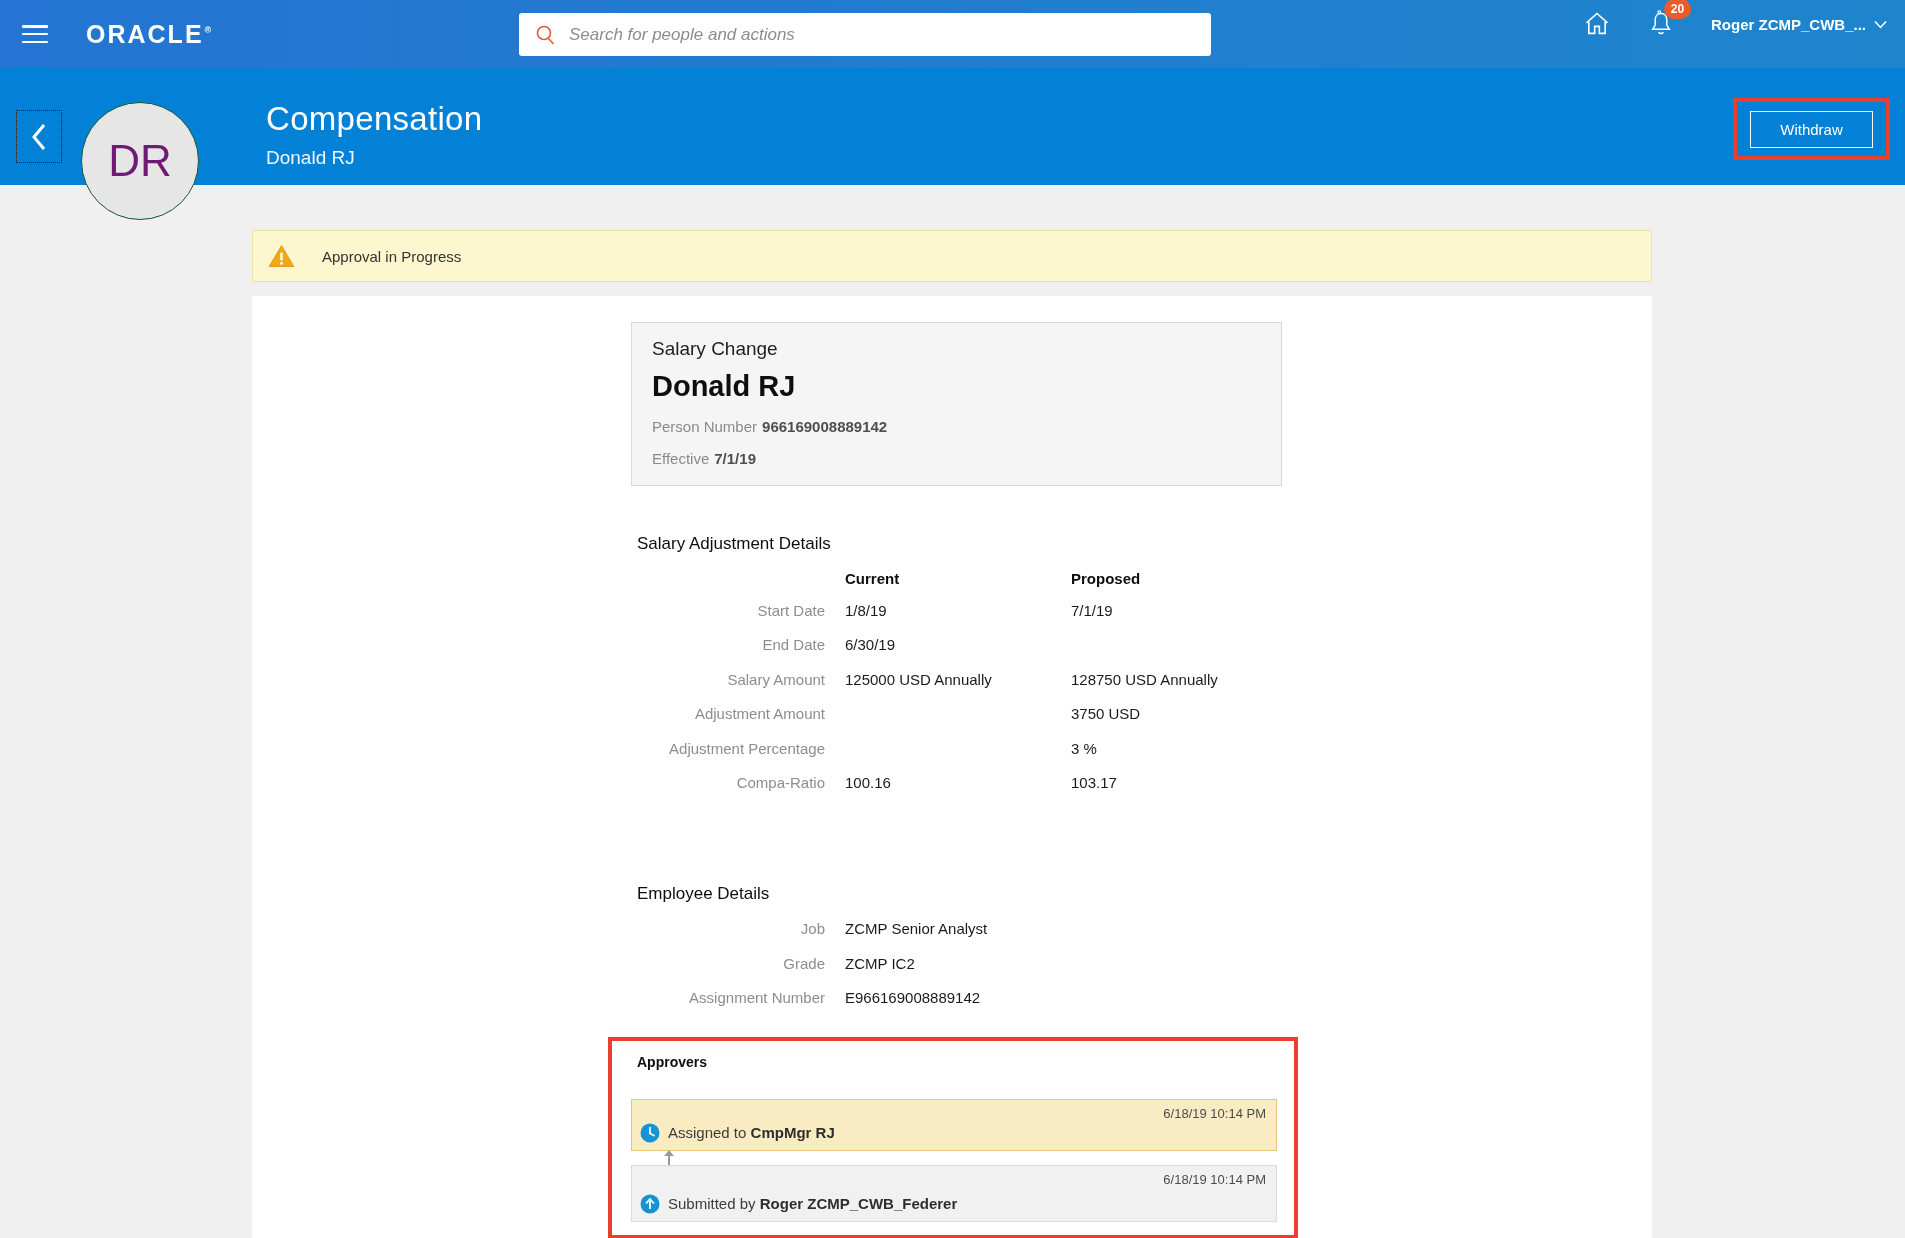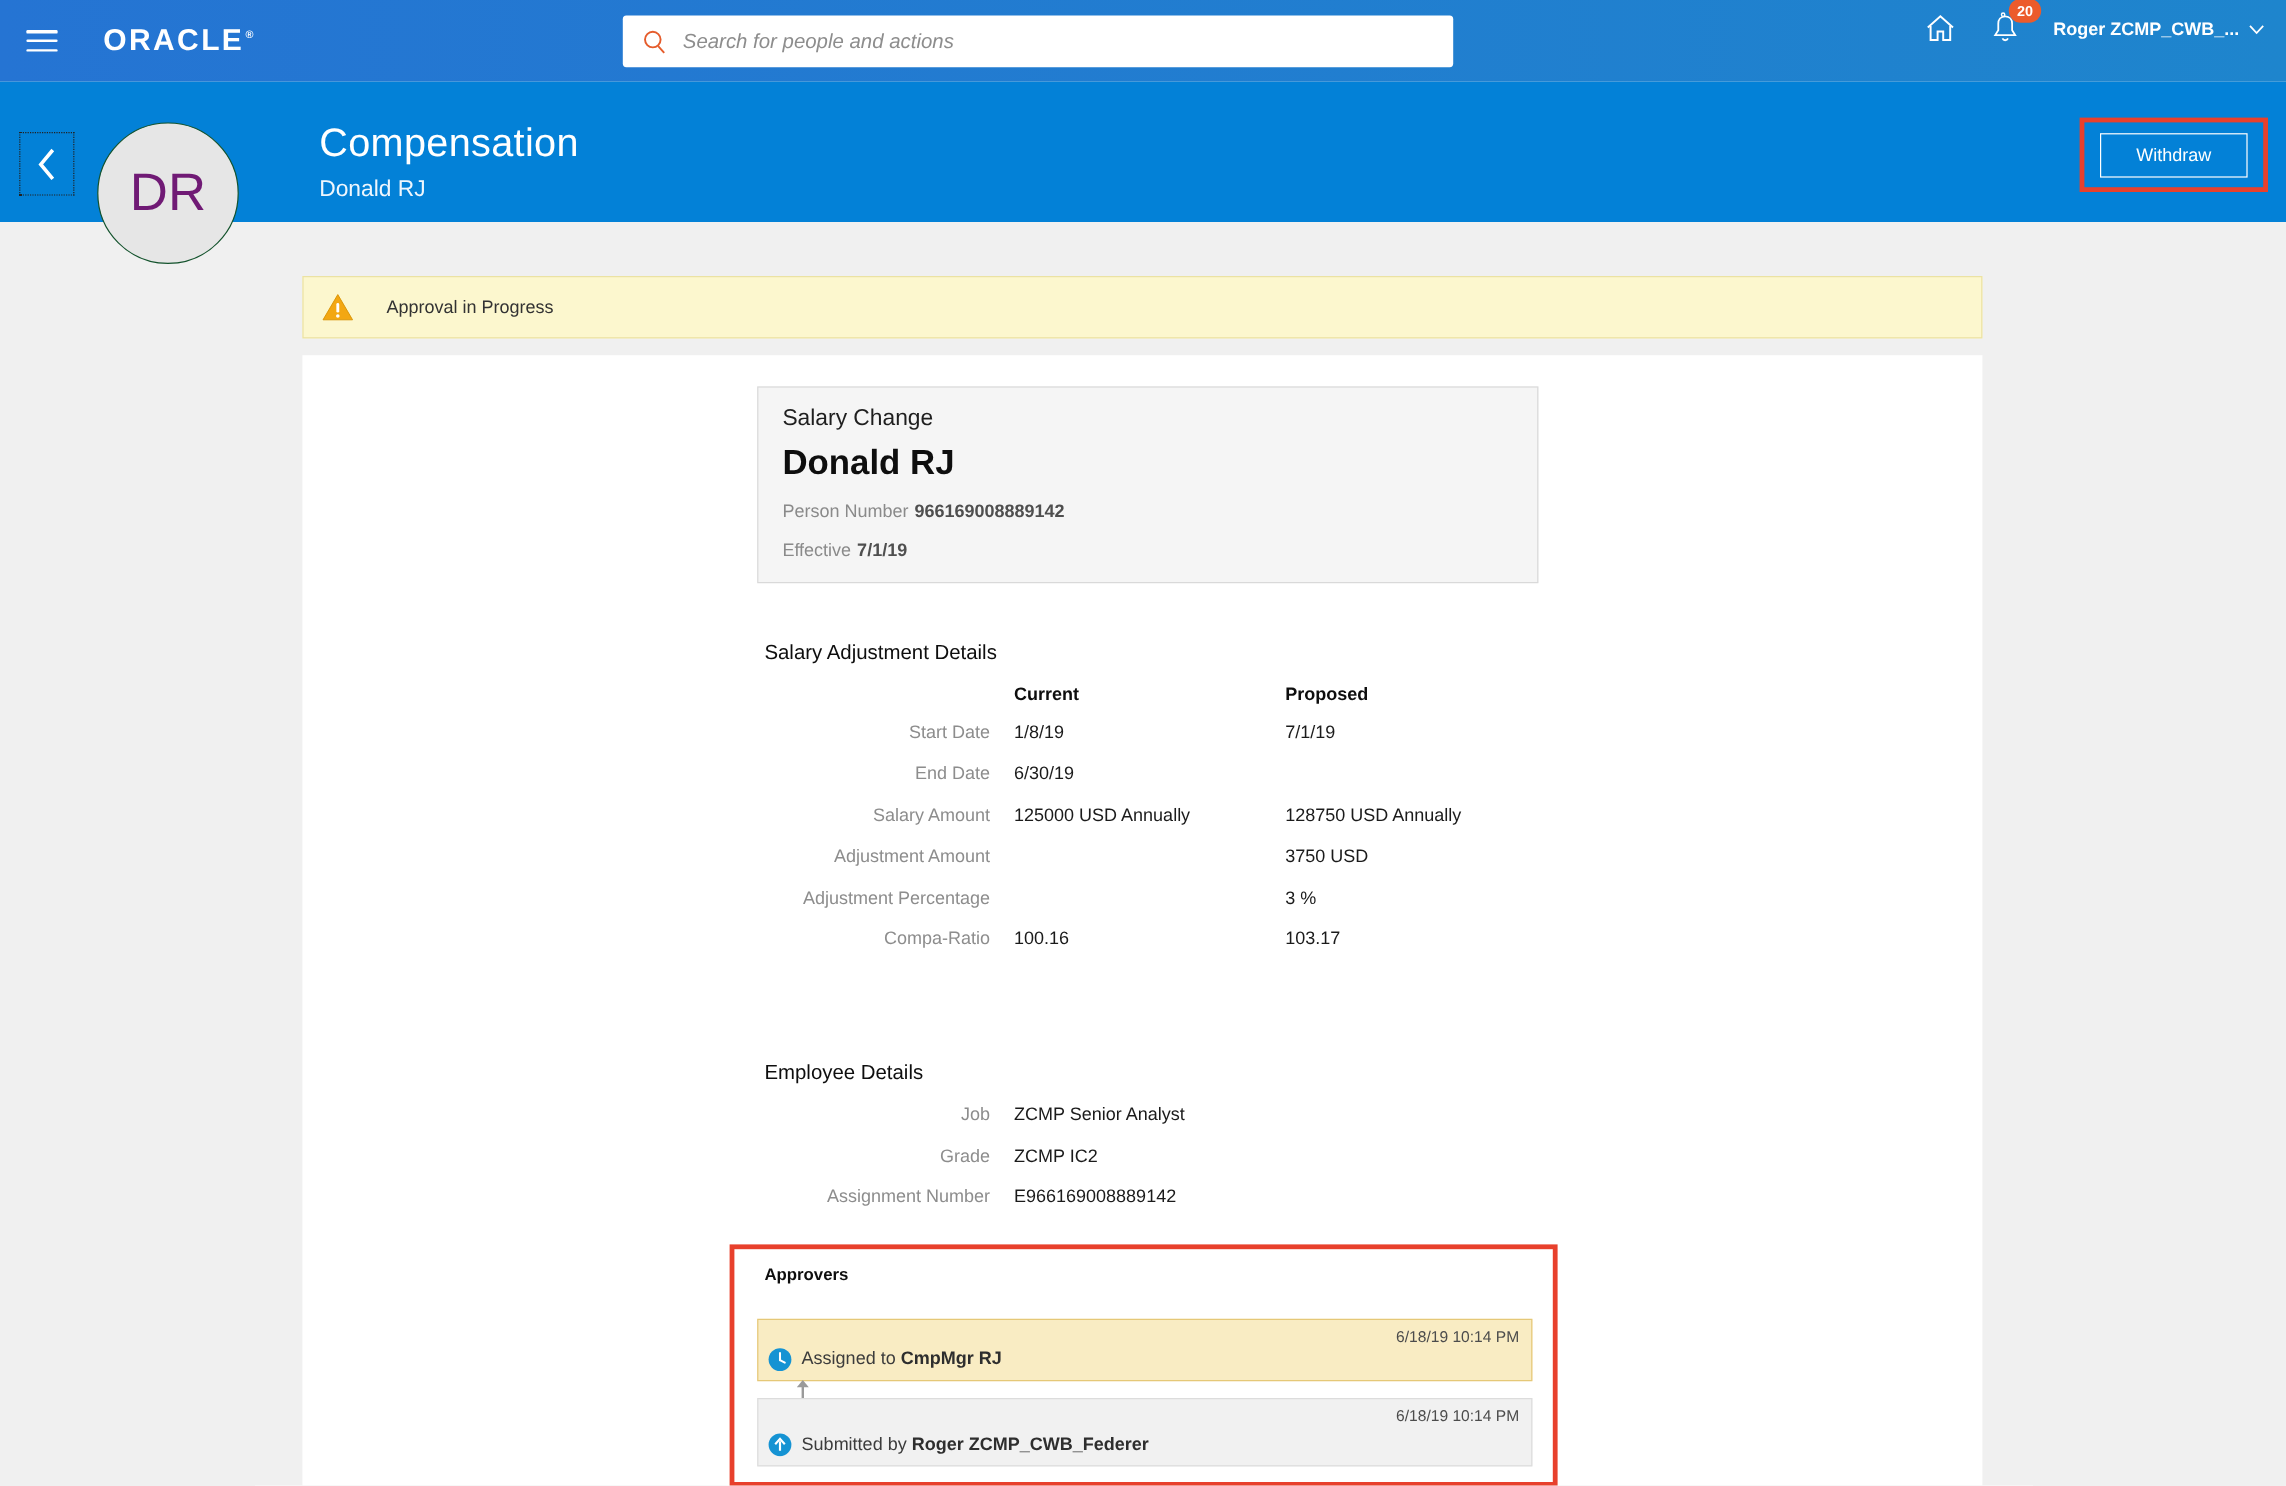--- a/index.html
+++ b/index.html
@@ -13,21 +13,21 @@
                justify-content:space-between; cursor:pointer; }
   .hamburger span { display:block; height:2.5px; background:#fff; border-radius:1px; }
   .logo { color:#fff; font-size:25px; font-weight:bold; letter-spacing:2px; margin-left:38px; }
   .logo sup { font-size:9px; margin-left:1px; }
   .searchbox { position:absolute; left:519px; top:13px; width:692px; height:43px; background:#fff;
                border-radius:3px; display:flex; align-items:center; }
   .searchbox svg { margin:0 12px 0 16px; flex:0 0 auto; }
   .searchbox input { border:none; outline:none; flex:1; font-size:17px; font-style:italic;
                      color:#555; font-family:inherit; background:transparent; }
   .searchbox input::placeholder { color:#8d8d8d; }
-  .topbar-right { position:absolute; right:18px; top:0; height:48px; display:flex; align-items:center; gap:26px; }
+  .topbar-right { position:absolute; right:18px; top:0; height:48px; display:flex; align-items:center; gap:36px; }
   .icon-btn { position:relative; cursor:pointer; display:flex; align-items:center; }
   .badge { position:absolute; top:-10px; right:-16px; min-width:27px; height:20px; background:#ec5b2b;
            border-radius:10px; color:#fff; font-size:12px; font-weight:bold; display:flex;
            align-items:center; justify-content:center; padding:0 6px; }
   .user-menu { display:flex; align-items:center; gap:8px; cursor:pointer; }
   .user-name { color:#fff; font-size:15px; font-weight:bold; }
 
   
   .page-header { position:absolute; left:0; top:68px; width:1905px; height:117px; background:#0381d7; }
   .back-btn { position:absolute; left:16px; top:42px; width:46px; height:53px; border:1px dotted #222;

